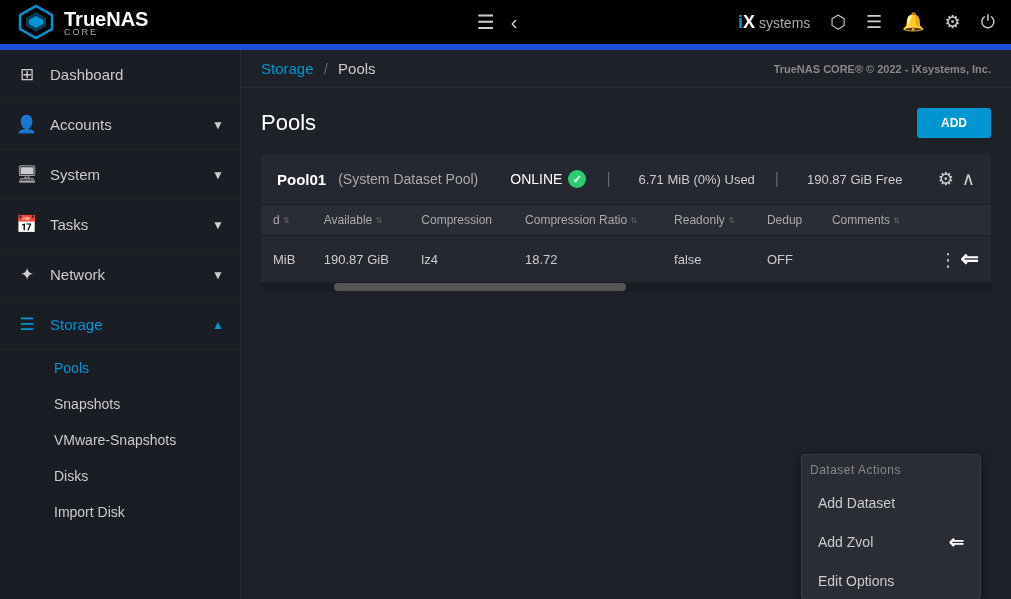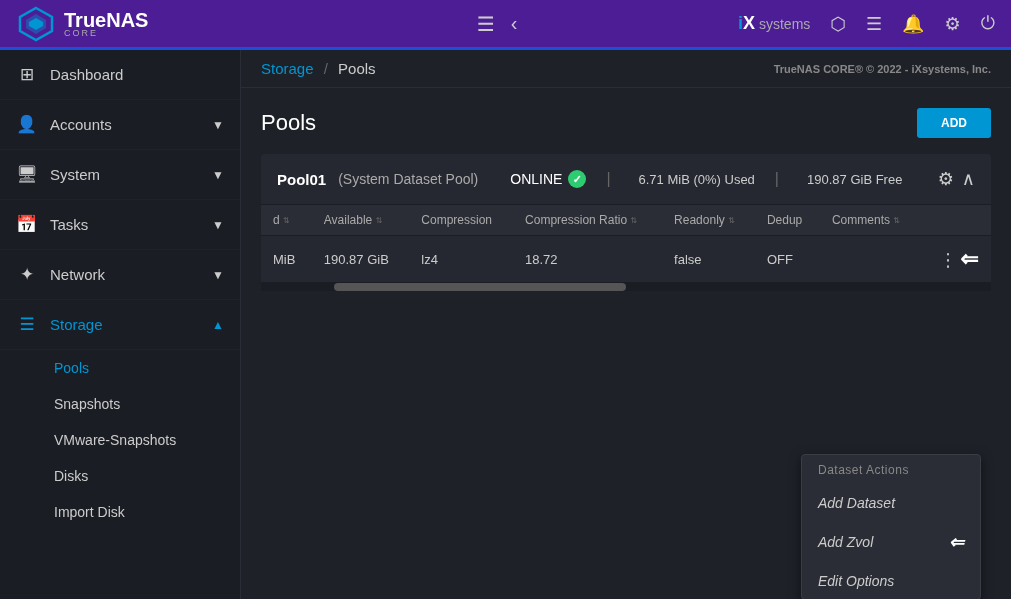--- a/index.html
+++ b/index.html
@@ -1,21 +1,21 @@
 <!DOCTYPE html>
 <html><head>
   <meta charset="utf-8">
   <style>
     * { box-sizing: border-box; margin: 0; padding: 0; }
     body { font-family: 'Segoe UI', Arial, sans-serif; background: #1a1d23; color: #ccc; width: 1011px; height: 599px; overflow: hidden; }
 
     
     .top-header {
       display: flex; align-items: center; justify-content: space-between;
-      background: #4c1d95; height: 50px; padding: 2px 16px; border-bottom: 3px solid #1d4ed8;
+      background: #000000; height: 50px; padding: 2px 16px; border-bottom: 6px solid #1d4ed8;
     }
     .logo-area { display: flex; align-items: center; gap: 8px; width: 240px; }
     .logo-icon { width: 40px; height: 40px; }
     .logo-sub { color: #aaa; font-size: 9px; display: block; margin-top: -4px; letter-spacing: 2px; }
     .header-center { display: flex; align-items: center; gap: 16px; color: #ccc; }
     .header-right { display: flex; align-items: center; gap: 20px; }
     .ix-logo { color: #fff; font-size: 18px; font-weight: 700; }
     .ix-logo span { color: #0095d3; }
     .header-icon { color: #ccc; font-size: 18px; cursor: pointer; }
 
@@ -79,22 +79,22 @@
     
     .scroll-hint { height: 8px; background: #1a1d23; }
     .scroll-thumb { height: 8px; width: 40%; background: #555; border-radius: 4px; margin-left: 10%; }
 
     
     .dropdown-menu {
       position: absolute; right: 10px; top: 300px;
       background: #2a2d35; border: 1px solid #3a3d45; border-radius: 4px;
       min-width: 180px; z-index: 100; box-shadow: 0 4px 12px rgba(0,0,0,0.5);
     }
-    .dropdown-section-title { padding: 8px 16px; font-size: 12px; color: #888; font-weight: 500; letter-spacing: 0.5px; }
-    .dropdown-item { padding: 10px 16px; font-size: 14px; color: #ccc; cursor: pointer; display: flex; align-items: center; gap: 8px; font-style: italic; }
+    .dropdown-section-title { padding: 8px 8px; font-size: 12px; color: #888; font-weight: 500; letter-spacing: 0.5px; }
+    .dropdown-item { padding: 10px 16px; font-size: 14px; color: #ccc; cursor: pointer; display: flex; align-items: center; gap: 8px; }
 
     
     .right-arrow { display: inline-block; font-size: 22px; }
   </style>
 </head>
 <body>
 
 <div class="top-header">
   <div class="logo-area">
     <svg class="logo-icon" viewBox="0 0 40 40">

